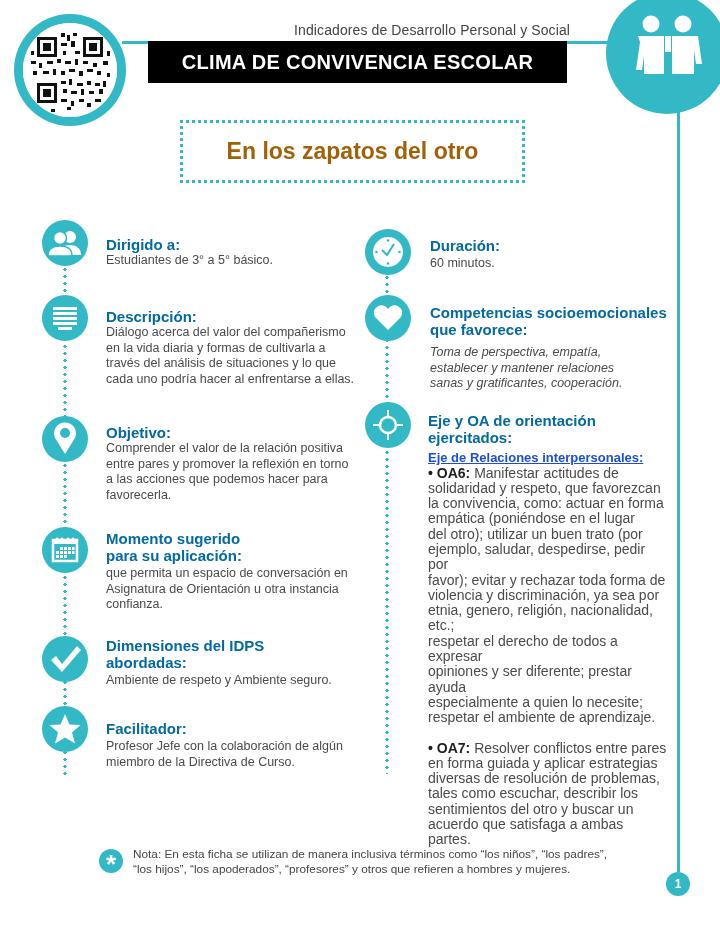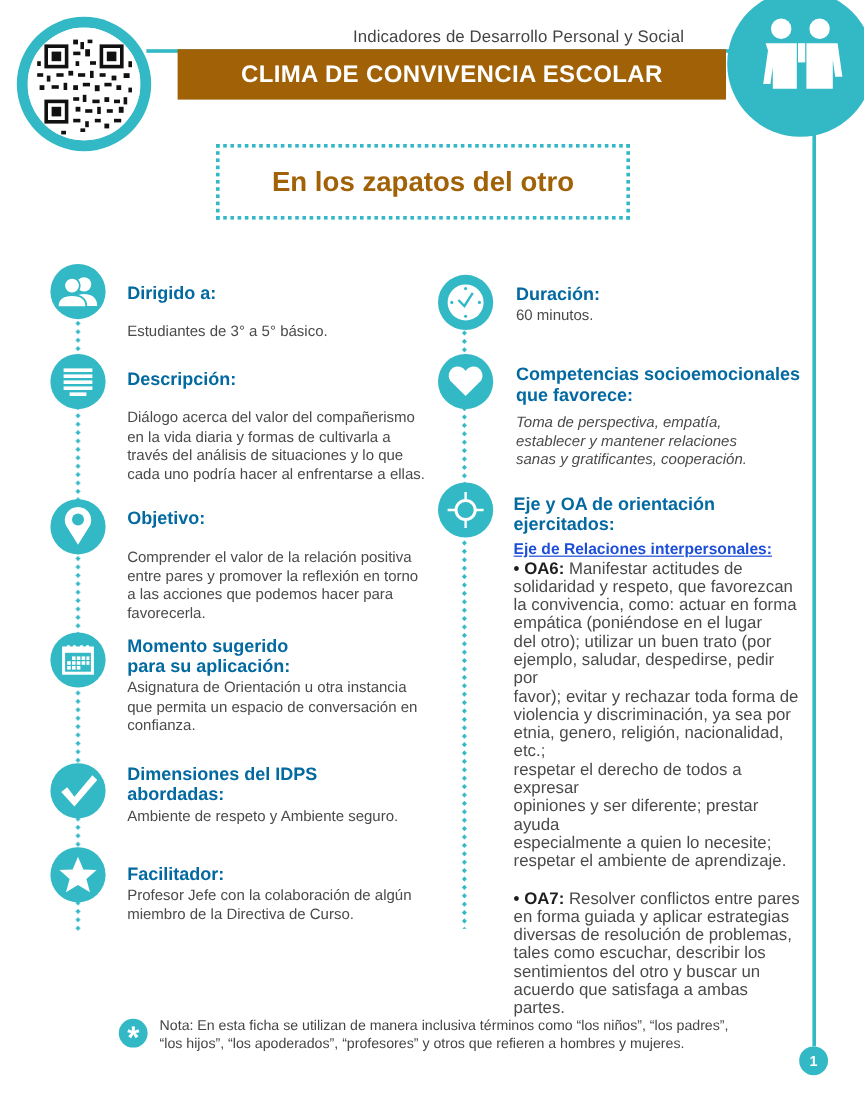--- a/index.html
+++ b/index.html
@@ -16,21 +16,21 @@
   }
   .qr-inner svg { position: absolute; left: 0; top: 0; }
   .header-connector {
     position: absolute; left: 122px; top: 41px; width: 490px; height: 3px; background: #33b8c5;
   }
   .header-subtitle {
     position: absolute; left: 150px; top: 22px; width: 420px; text-align: right;
     font-size: 14px; color: #444; letter-spacing: 0.1px;
   }
   .header-bar {
-    position: absolute; left: 148px; top: 41px; width: 457px; height: 42px; background: #a16207;
+    position: absolute; left: 148px; top: 41px; width: 419px; height: 42px; background: #000000;
     color: #fff; font-weight: bold; font-size: 20px; line-height: 42px; text-align: center; letter-spacing: 0.3px;
   }
   .people-circle {
     position: absolute; left: 606px; top: -8px; width: 122px; height: 122px; border-radius: 50%;
     background: #33b8c5;
   }
   .people-circle svg { position: absolute; left: 26px; top: 22px; }
   .right-line {
     position: absolute; left: 677px; top: 110px; width: 3px; height: 762px; background: #33b8c5;
   }
@@ -51,21 +51,21 @@
     background-image: radial-gradient(circle, #33b8c5 1.6px, transparent 1.8px);
     background-size: 4px 7px; background-repeat: repeat-y;
   }
   .icon-circle {
     position: absolute; width: 46px; height: 46px; border-radius: 50%; background: #33b8c5;
   }
   .icon-circle svg { position: absolute; left: 0; top: 0; }
 
   .section { position: absolute; }
   .sec-title { font-weight: bold; font-size: 15px; color: #0369a1; line-height: 17px; }
-  .sec-body { font-size: 12.5px; color: #4a4a4a; line-height: 15.5px; margin-top: 16px; }
+  .sec-body { font-size: 12.5px; color: #4a4a4a; line-height: 15.5px; margin-top: 0; }
   .sec-body.tight { margin-top: 2px; }
   .eje-heading { font-weight: bold; font-size: 13px; color: #1d4ed8; text-decoration: underline; line-height: 15.5px; margin-top: 4px; }
   .oa-label { font-weight: bold; color: #1e1e1e; }
   .oa-para { font-size: 14px; color: #4a4a4a; line-height: 15.3px; }
   .oa-gap { height: 15px; }
 
   .note-icon {
     position: absolute; left: 99px; top: 849px; width: 24px; height: 24px; border-radius: 50%; background: #33b8c5;
     color: #fff; font-weight: bold; text-align: center; font-size: 26px; line-height: 30px;
   }
@@ -282,22 +282,22 @@
     <div>favorecerla.</div>
   </div>
 </div>
 
 <div class="section" style="left:106px; top:530px; width:260px;">
   <div class="sec-title">
     <div>Momento sugerido</div>
     <div>para su aplicación:</div>
   </div>
   <div class="sec-body tight">
+    <div>que permita un espacio de conversación en</div>
     <div>Asignatura de Orientación u otra instancia</div>
-    <div>que permita un espacio de conversación en</div>
     <div>confianza.</div>
   </div>
 </div>
 
 <div class="section" style="left:106px; top:637px; width:260px;">
   <div class="sec-title">
     <div>Dimensiones del IDPS</div>
     <div>abordadas:</div>
   </div>
   <div class="sec-body tight">Ambiente de respeto y Ambiente seguro.</div>

